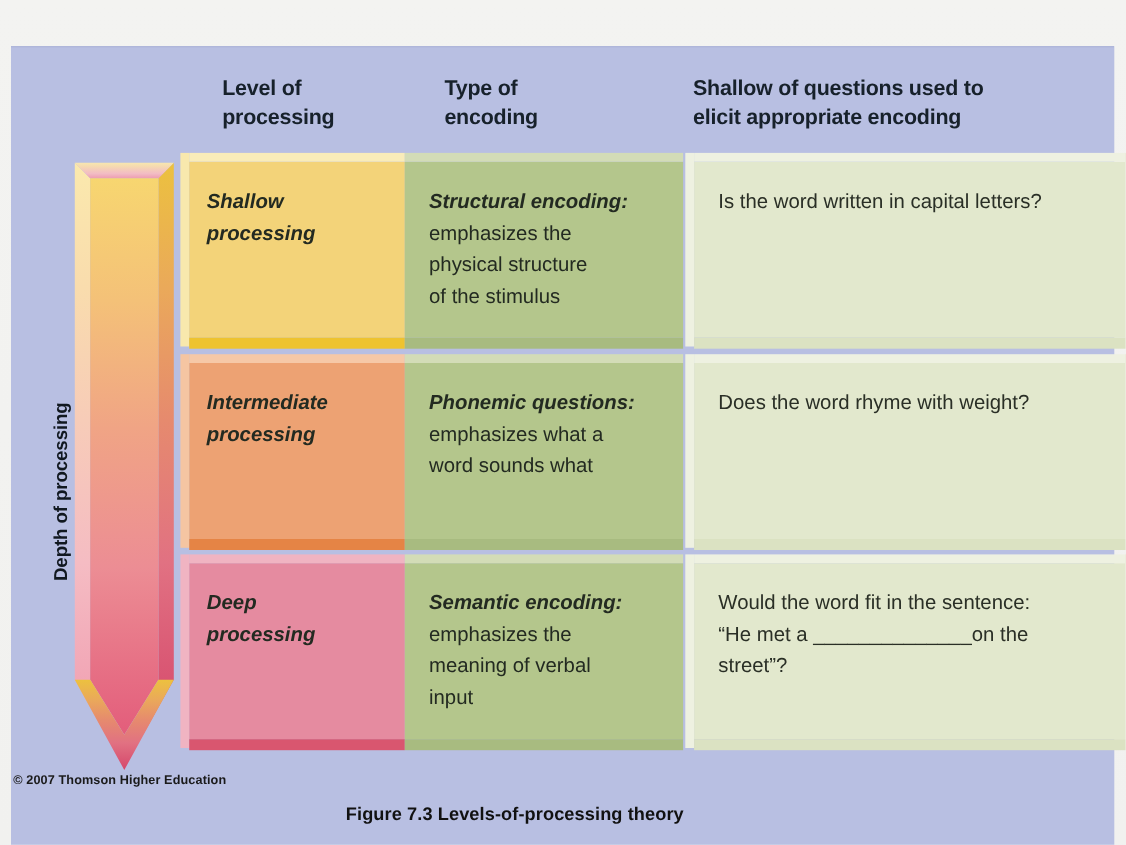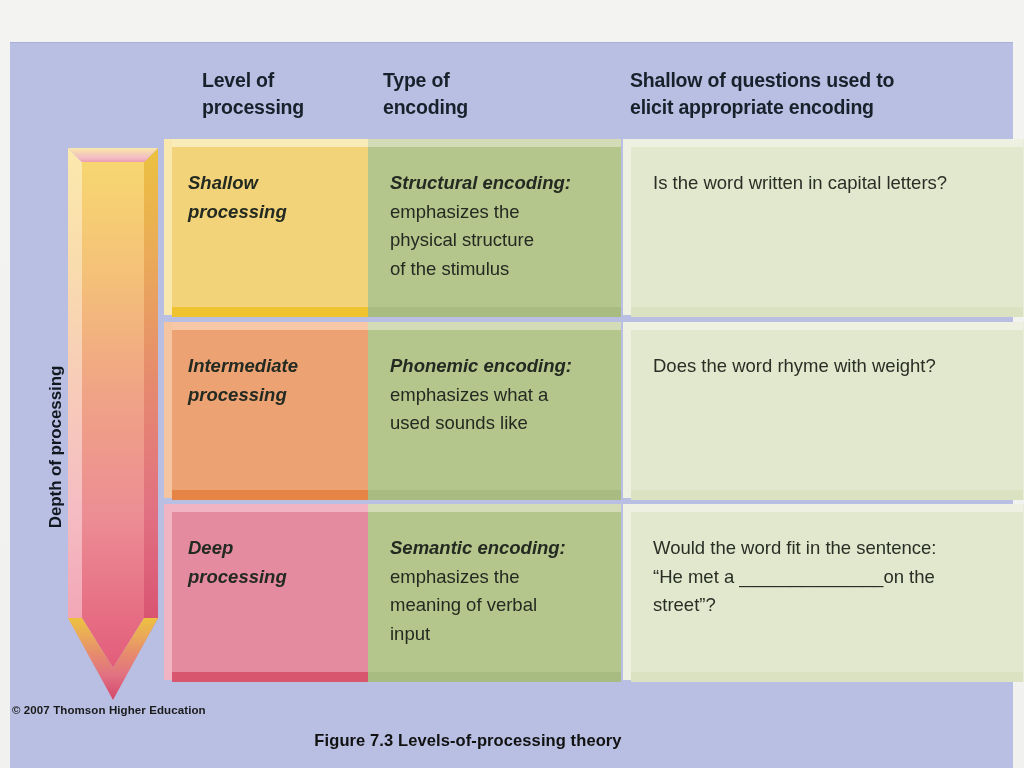--- a/index.html
+++ b/index.html
@@ -29,21 +29,21 @@
   .hdr {
     position: absolute;
     color: #17212b;
     font-weight: 700;
     font-size: 19.5px;
     line-height: 27px;
     letter-spacing: -0.2px;
     white-space: pre-line;
   }
   .hdr-level { left: 192px; top: 25px; }
-  .hdr-type  { left: 373px; top: 25px; }
+  .hdr-type  { left: 394px; top: 25px; }
   .hdr-ex    { left: 620px; top: 25px; }
 
   
   .depth-label {
     position: absolute;
     left: -64px; top: 395px;
     width: 220px;
     text-align: center;
     transform: rotate(-90deg);
     transform-origin: center center;
@@ -248,23 +248,23 @@
         <span class="bev-bot"></span>
         <span class="content"><span class="txt">Intermediate
 processing</span></span>
       </div>
 
       <div class="cell cell-type c-green">
         <span class="face"></span>
         <span class="bev-top"></span>
         <span class="bev-bot"></span>
         <span class="content">
-          <span class="lead">Phonemic encoding:</span>
+          <span class="lead">Phonemic questions:</span>
           <span class="body">emphasizes what a
-used sounds like</span>
+word sounds what</span>
         </span>
       </div>
 
       <div class="cell cell-ex c-lgreen">
         <span class="face"></span>
         <span class="bev-top"></span>
         <span class="bev-left"></span>
         <span class="bev-right"></span>
         <span class="bev-bot"></span>
         <span class="content"><span class="body">Does the word rhyme with weight?</span></span>

